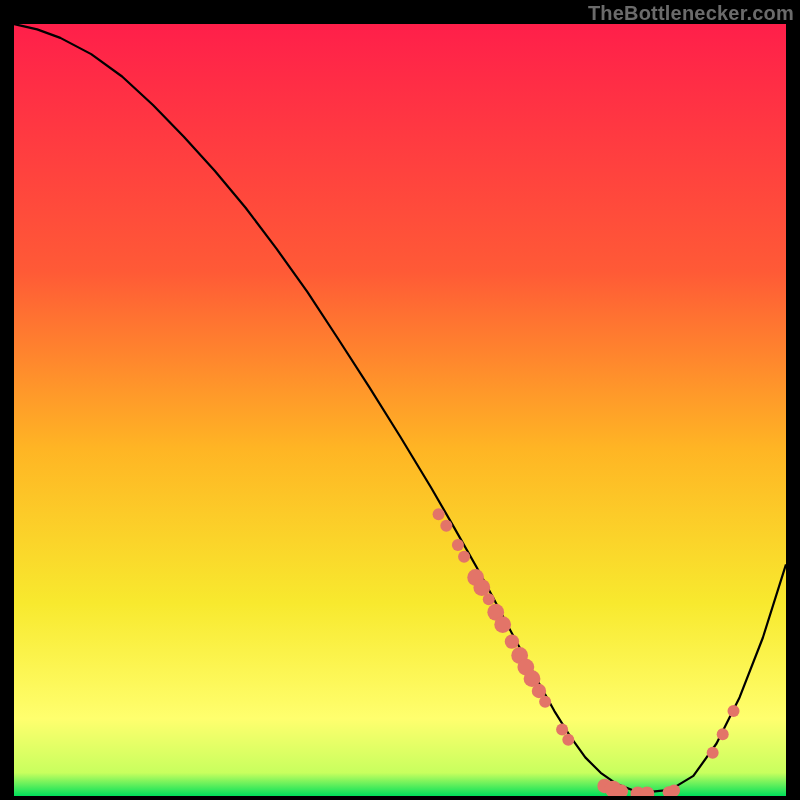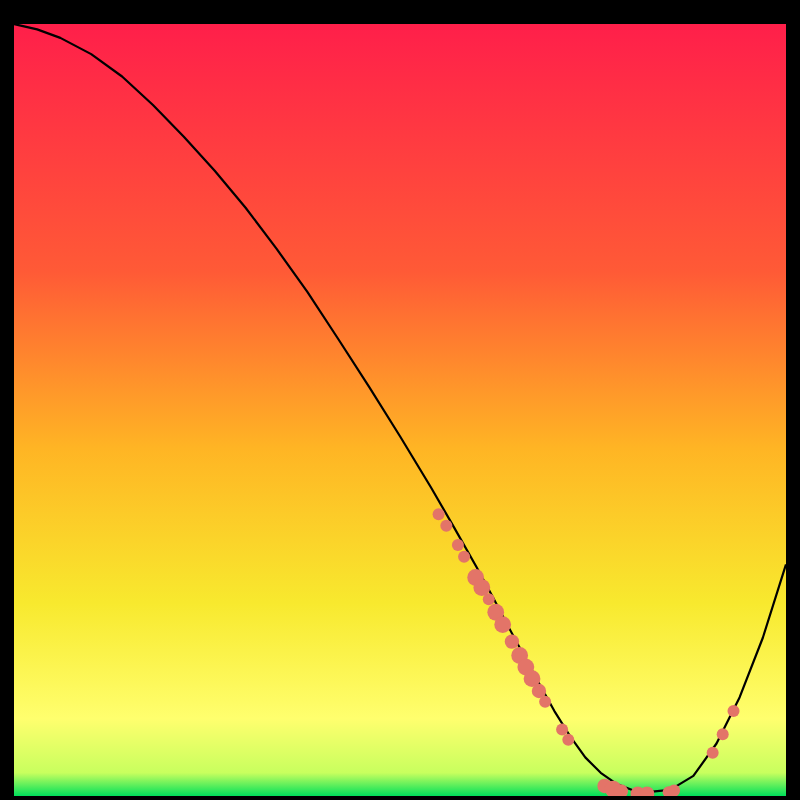--- a/index.html
+++ b/index.html
@@ -34,20 +34,21 @@
     height: 772px;
   }
   svg {
     display: block;
   }
 </style>
 </head>
 <body>
 
 <div class="container">
+  <div class="watermark">TheBottlenecker.com</div>
   <div class="plot">
     <svg id="chart-svg" viewBox="0 0 772 772" width="772" height="772" preserveAspectRatio="none">
       <defs>
         <linearGradient id="bg-grad" x1="0" y1="0" x2="0" y2="1">
           <stop id="g0" offset="0%" stop-color="#ff1f4a"></stop>
           <stop id="g1" offset="32%" stop-color="#ff5a36"></stop>
           <stop id="g2" offset="55%" stop-color="#ffb524"></stop>
           <stop id="g3" offset="75%" stop-color="#f8e92e"></stop>
           <stop id="g4" offset="90%" stop-color="#ffff6e"></stop>
           <stop id="g5" offset="97%" stop-color="#c8ff5e"></stop>

